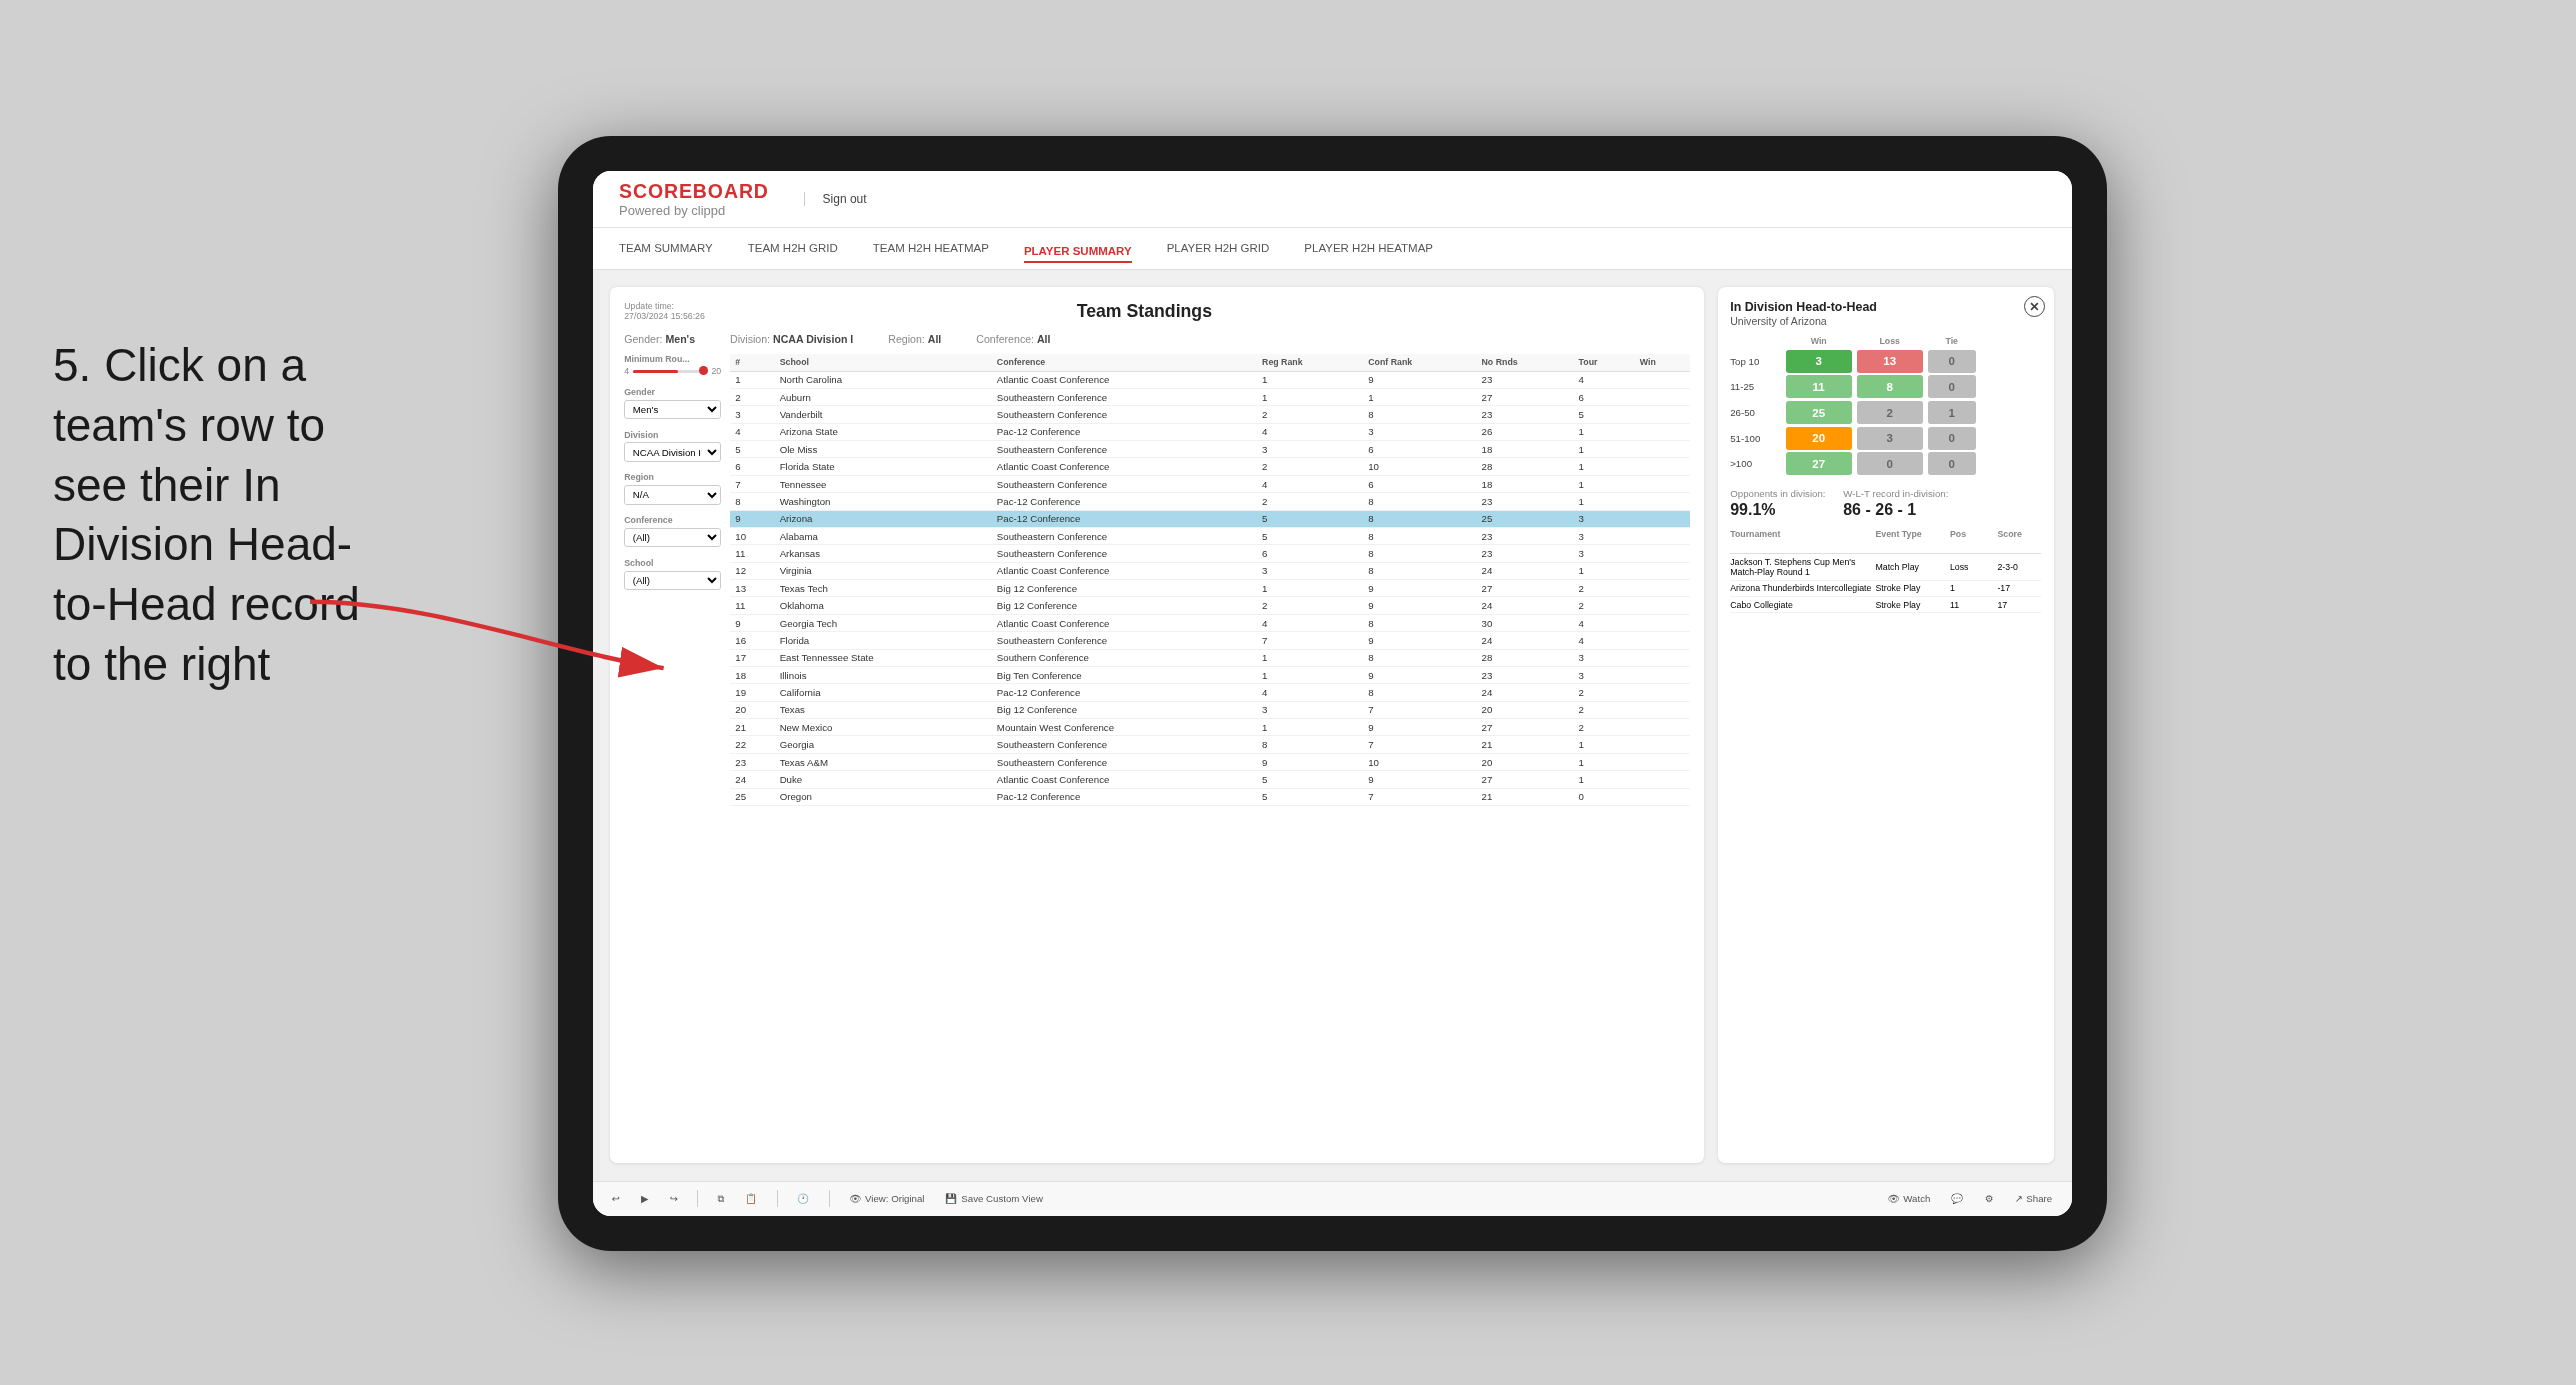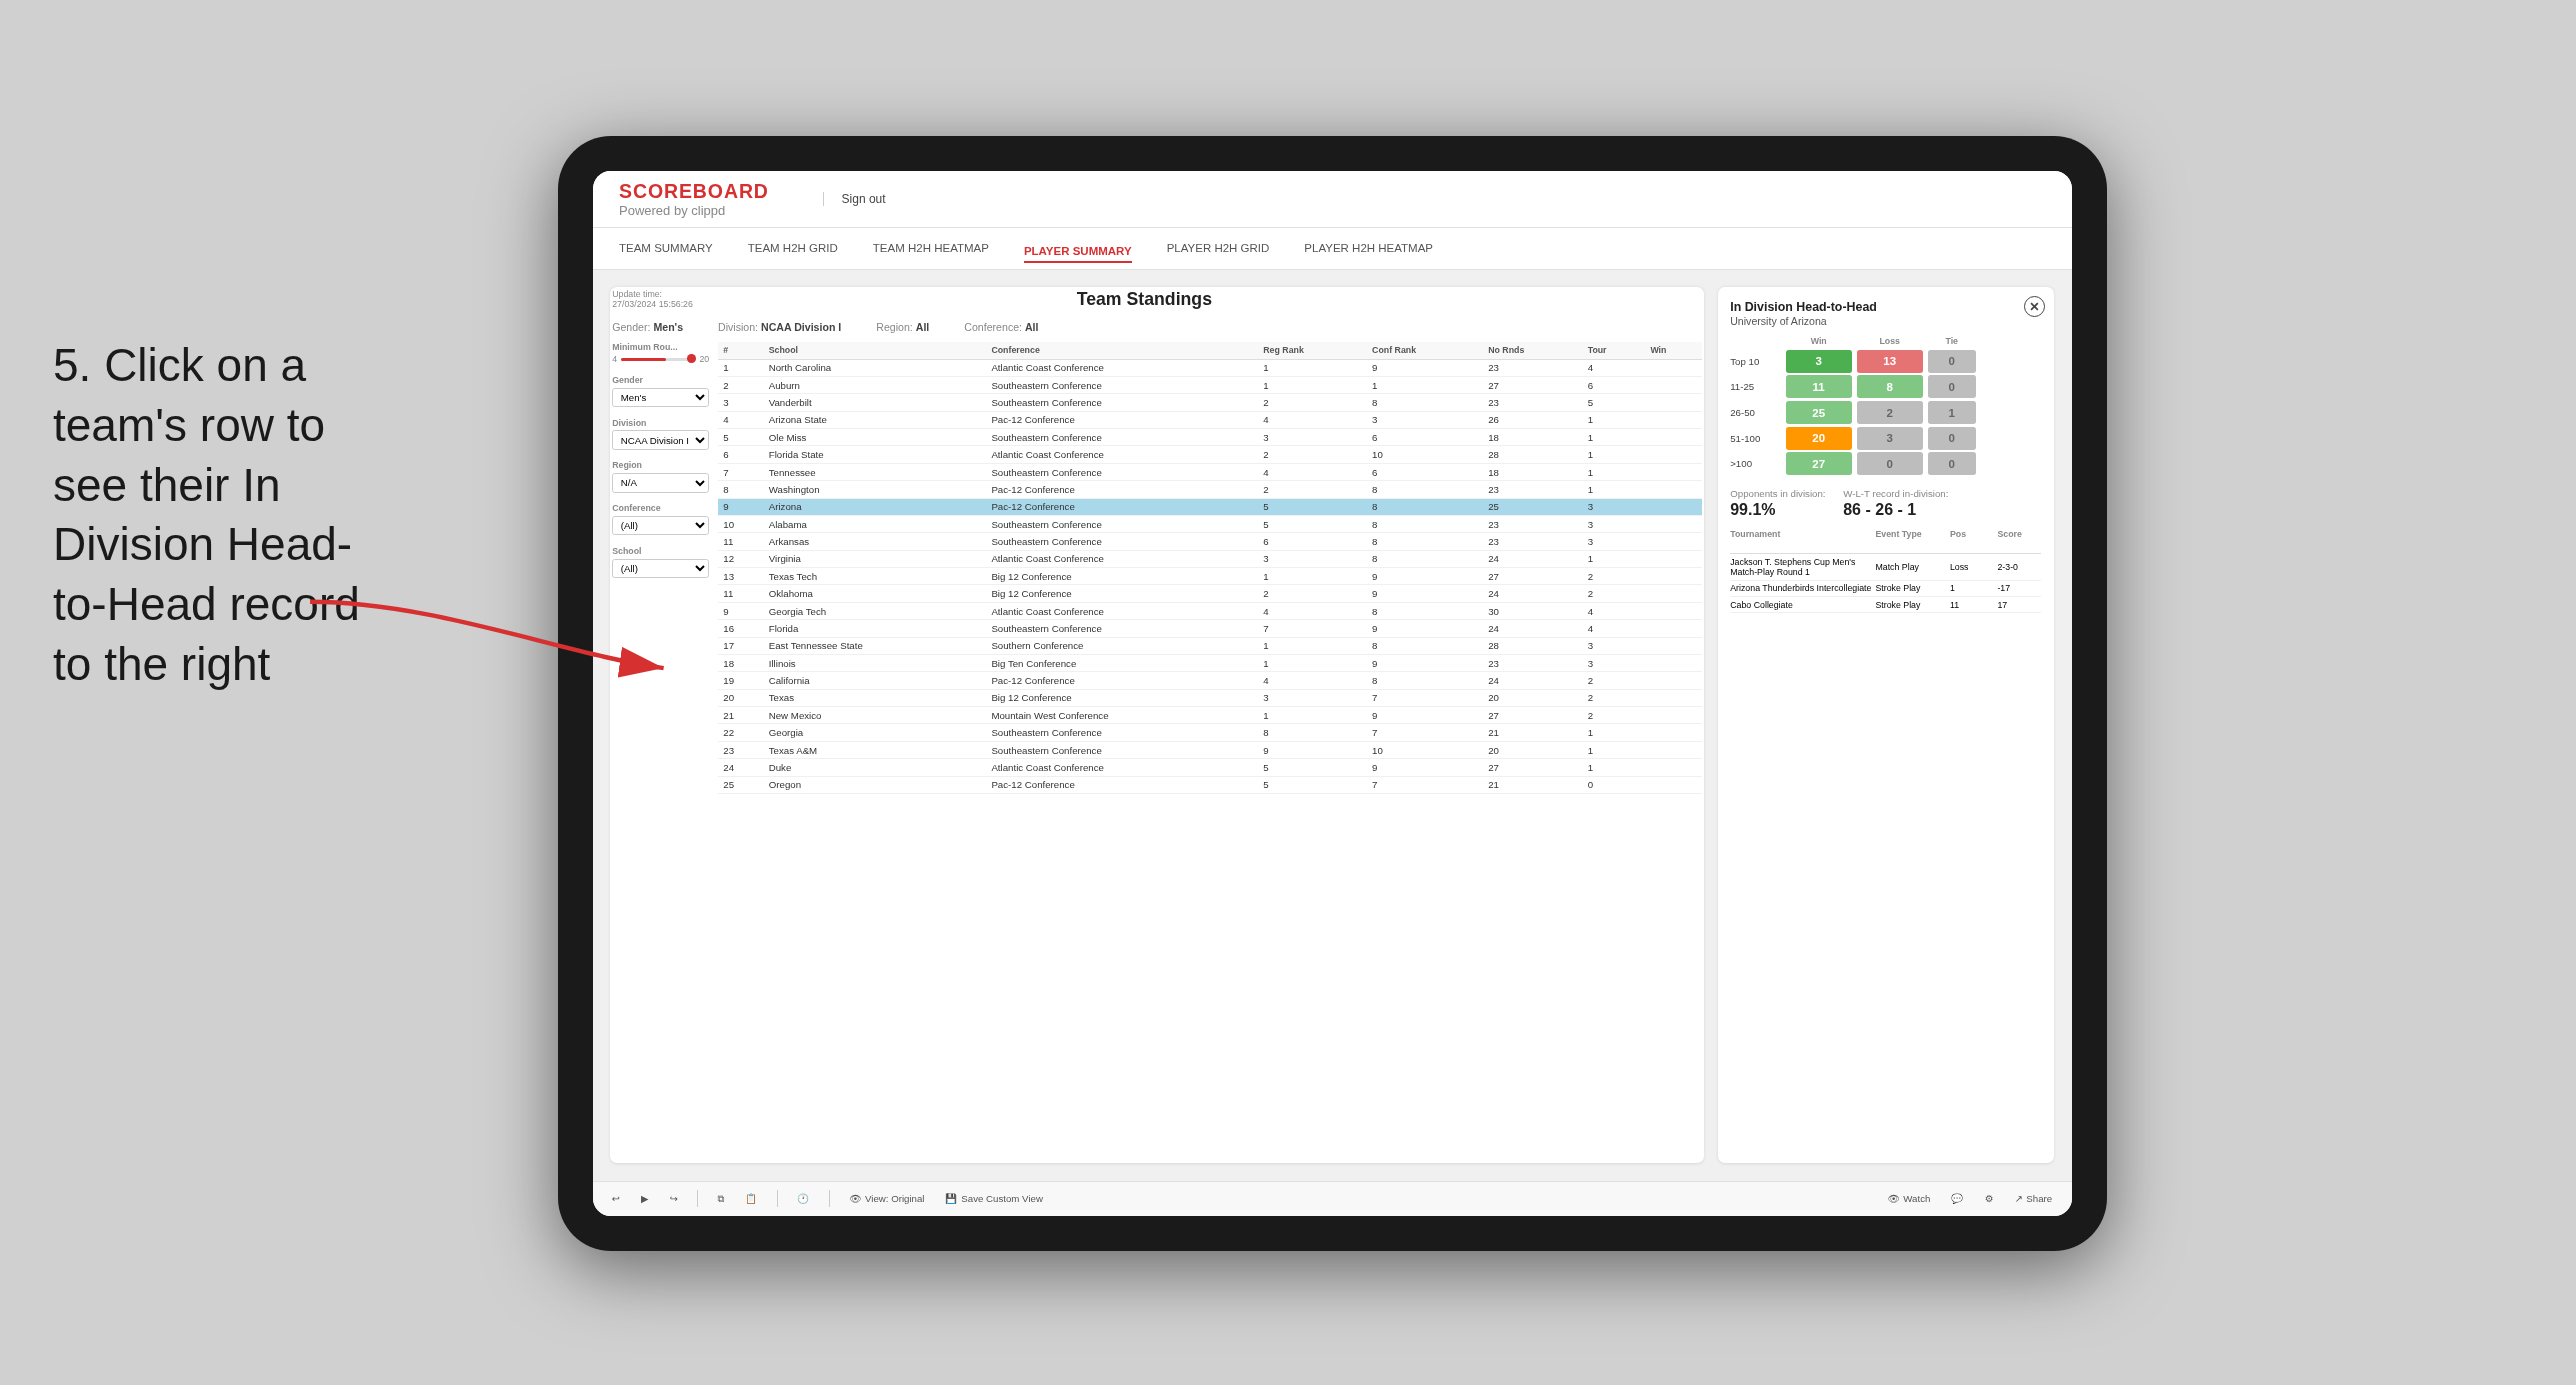--- a/index.html
+++ b/index.html
@@ -65,21 +65,21 @@
       padding: 0 26.5px;
       display: flex;
       align-items: center;
       height: 57px;
       flex-shrink: 0;
     }
 
     .logo-area {
       display: flex;
       flex-direction: column;
-      margin-right: 54px;
+      margin-right: 35px;
     }
     .logo-title {
       font-size: 19.5px;
       font-weight: 900;
       color: #d63031;
       letter-spacing: 0.9px;
     }
     .logo-sub {
       font-size: 13px;
       color: #888;
@@ -154,21 +154,21 @@
       background: #ffffff;
       border-radius: 7px;
       box-shadow: 0 0.9px 3.5px rgba(0,0,0,0.1);
       overflow: hidden;
     }
 
     .main-panel {
       flex: 1;
       display: flex;
       flex-direction: column;
-      padding: 2px;
+      padding: 14px;
       overflow: hidden;
     }
 
     .panel-header {
       display: flex;
       justify-content: space-between;
       align-items: flex-start;
       margin-bottom: 10.6px;
     }
 

